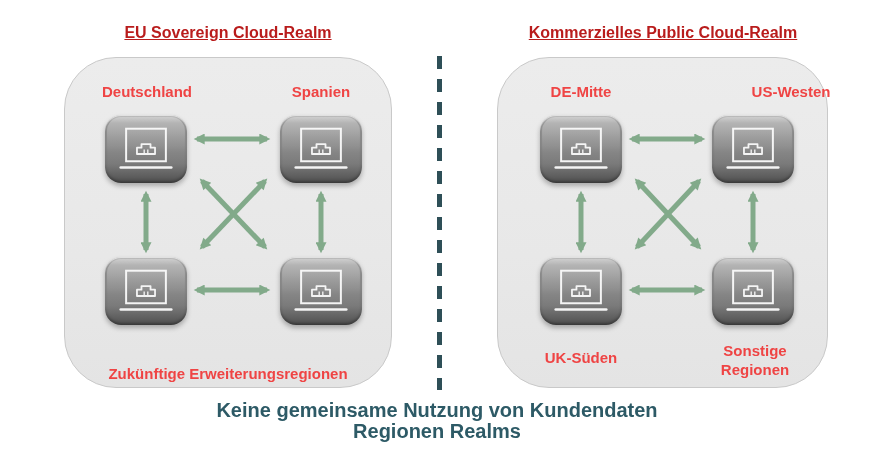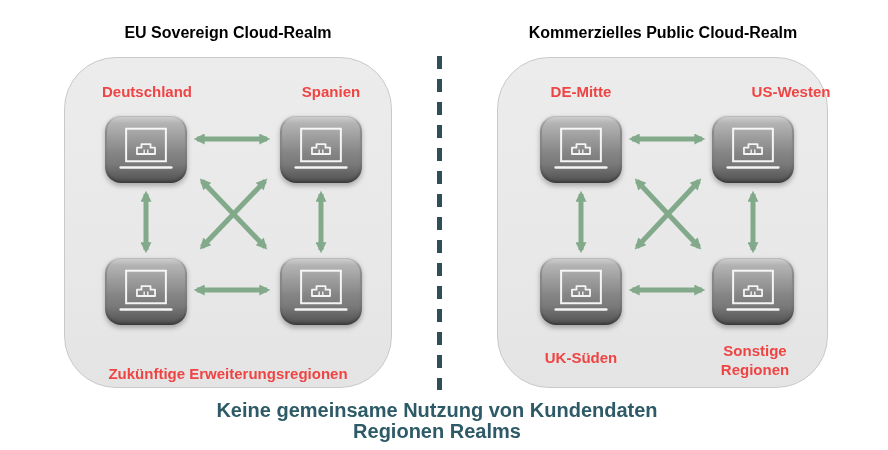--- a/index.html
+++ b/index.html
@@ -6,22 +6,22 @@
   .stage{
     position:relative;
     width:888px;height:450px;
     background:#ffffff;
     font-family:"Liberation Sans", sans-serif;
     overflow:hidden;
   }
   .realm-title{
     position:absolute;
     transform:translateX(-50%);
-    font-size:16px;font-weight:bold;color:#000000;
-    white-space:nowrap;top:24px;
+    font-size:16px;font-weight:bold;color:#b91c1c;
+    white-space:nowrap;top:24px;text-decoration:underline;
   }
   .panel{
     position:absolute;
     top:57px;height:331px;
     background:linear-gradient(180deg,#ececec 0%,#e8e8e8 60%,#e4e4e4 100%);
     border:1.5px solid #c9c9c9;
     border-radius:52px;
     box-sizing:border-box;
   }
   .panel-left{left:64px;width:328px;}
@@ -96,21 +96,21 @@
       <line class="ar" x1="632" y1="139" x2="702" y2="139" marker-start="url(#ah)" marker-end="url(#ah)"></line>
       <line class="ar" x1="632" y1="290" x2="702" y2="290" marker-start="url(#ah)" marker-end="url(#ah)"></line>
       <line class="ar" x1="581" y1="194" x2="581" y2="250" marker-start="url(#ah)" marker-end="url(#ah)"></line>
       <line class="ar" x1="753" y1="194" x2="753" y2="250" marker-start="url(#ah)" marker-end="url(#ah)"></line>
       <line class="ar" x1="637" y1="181" x2="699" y2="247" marker-start="url(#ah)" marker-end="url(#ah)"></line>
       <line class="ar" x1="699" y1="181" x2="637" y2="247" marker-start="url(#ah)" marker-end="url(#ah)"></line>
     </g>
   </svg>
 
   <div class="lbl" style="left:147px;top:83px">Deutschland</div>
-  <div class="lbl" style="left:331px;top:83px">Spanien</div>
+  <div class="lbl" style="left:321px;top:83px">Spanien</div>
   <div class="lbl" style="left:228px;top:365px">Zukünftige Erweiterungsregionen</div>
 
   <div class="lbl" style="left:581px;top:83px">DE-Mitte</div>
   <div class="lbl" style="left:791px;top:83px">US-Westen</div>
   <div class="lbl" style="left:581px;top:349px">UK-Süden</div>
   <div class="lbl lbl-wrap" style="left:755px;top:341px">Sonstige Regionen</div>
 
   <div class="node" style="left:105px;top:115px">
     <svg class="laptop" viewBox="0 0 64 52" width="58" height="47" aria-hidden="true">
       <rect class="scr" x="10" y="3" width="44" height="36"></rect>

